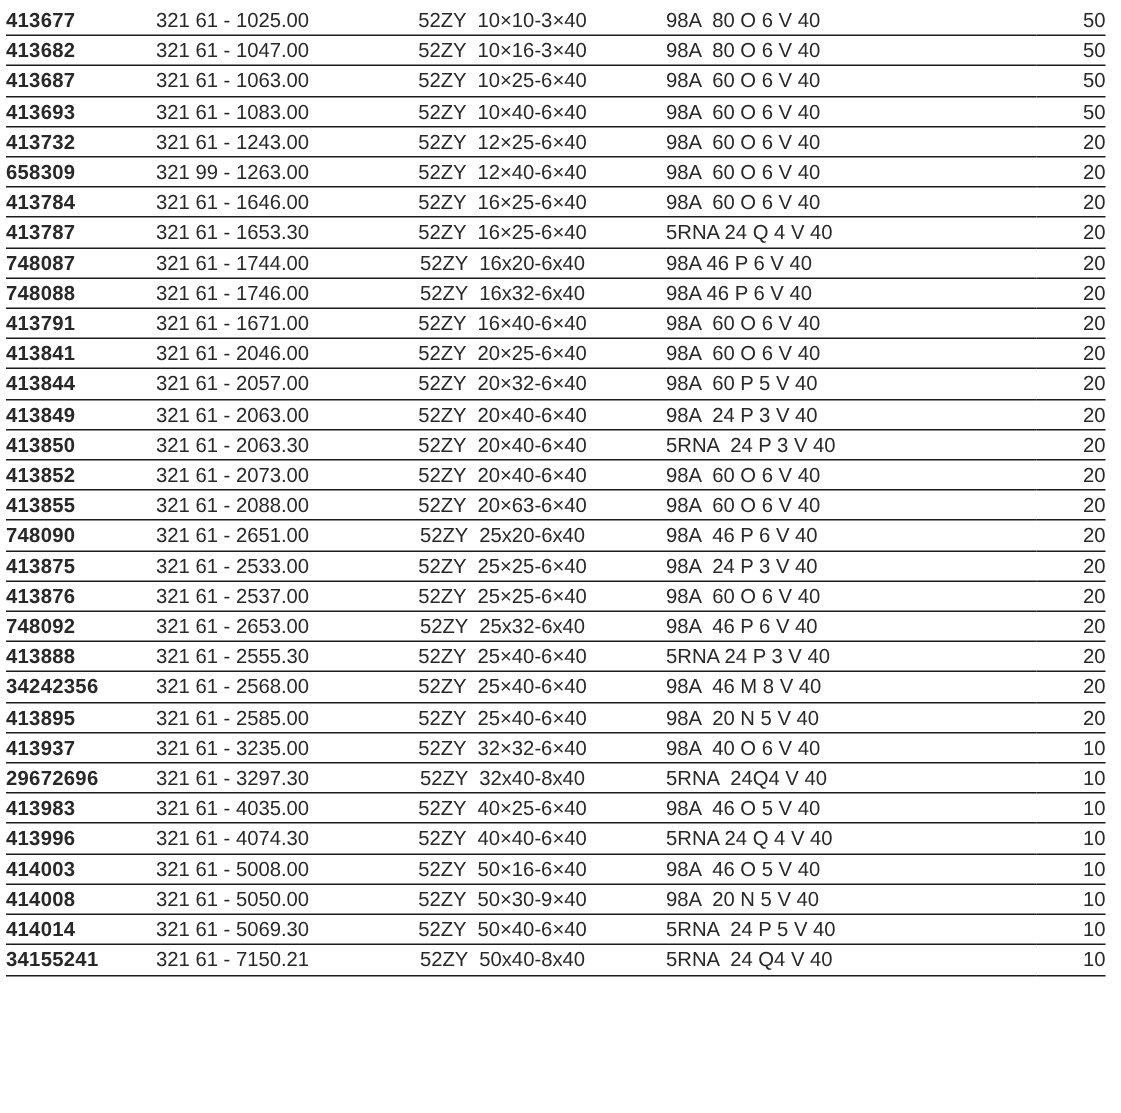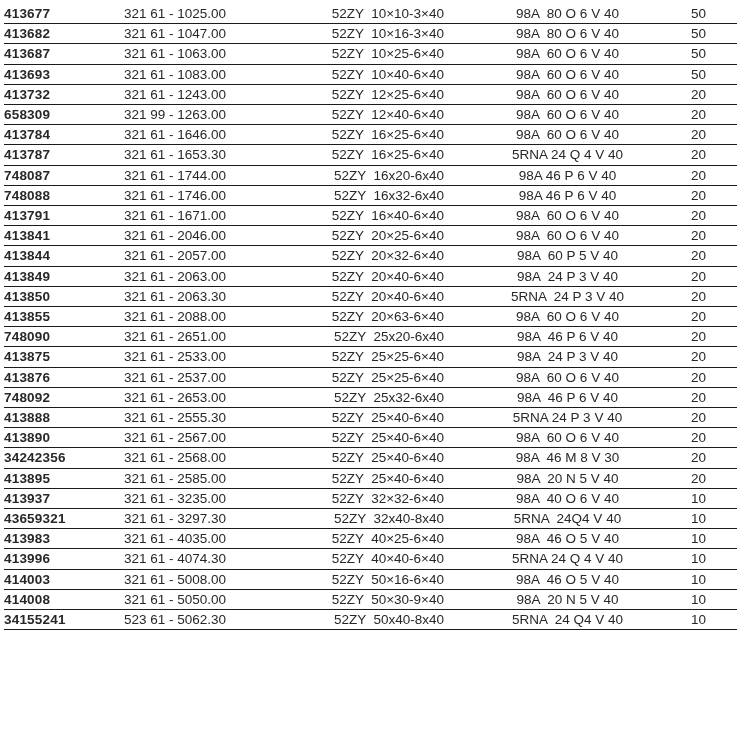--- a/index.html
+++ b/index.html
@@ -29,30 +29,30 @@
     padding: 0;
     vertical-align: middle;
     overflow: hidden;
   }
   td.col-item_no {
     font-weight: bold;
     padding-left: 4px;
     letter-spacing: 0.2px;
   }
   td.col-part_no {
+    text-align: left;
+  }
+  td.col-description {
+    text-align: center;
+  }
+  td.col-spec {
+    text-align: left;
+  }
+  td.col-qty {
     text-align: right;
-  }
-  td.col-description {
-    text-align: right;
-  }
-  td.col-spec {
-    text-align: center;
-  }
-  td.col-qty {
-    text-align: left;
     padding-right: 6px;
   }
 </style>
 </head>
 <body>
 
 <table class="parts-table">
   <colgroup>
     <col style="width:100px">
     <col style="width:122px">
@@ -160,20 +160,27 @@
         <td class="col-qty">20</td>
       </tr>
       <tr>
         <td class="col-item_no">413850</td>
         <td class="col-part_no">321 61 - 2063.30</td>
         <td class="col-description">52ZY  20×40-6×40</td>
         <td class="col-spec">5RNA  24 P 3 V 40</td>
         <td class="col-qty">20</td>
       </tr>
       <tr>
+        <td class="col-item_no">413852</td>
+        <td class="col-part_no">321 61 - 2073.00</td>
+        <td class="col-description">52ZY  20×40-6×40</td>
+        <td class="col-spec">98A  60 O 6 V 40</td>
+        <td class="col-qty">20</td>
+      </tr>
+      <tr>
         <td class="col-item_no">413855</td>
         <td class="col-part_no">321 61 - 2088.00</td>
         <td class="col-description">52ZY  20×63-6×40</td>
         <td class="col-spec">98A  60 O 6 V 40</td>
         <td class="col-qty">20</td>
       </tr>
       <tr>
         <td class="col-item_no">748090</td>
         <td class="col-part_no">321 61 - 2651.00</td>
         <td class="col-description">52ZY  25x20-6x40</td>
@@ -202,49 +209,42 @@
         <td class="col-qty">20</td>
       </tr>
       <tr>
         <td class="col-item_no">413888</td>
         <td class="col-part_no">321 61 - 2555.30</td>
         <td class="col-description">52ZY  25×40-6×40</td>
         <td class="col-spec">5RNA 24 P 3 V 40</td>
         <td class="col-qty">20</td>
       </tr>
       <tr>
-        <td class="col-item_no">413890</td>
-        <td class="col-part_no">321 61 - 2567.00</td>
-        <td class="col-description">52ZY  25×40-6×40</td>
-        <td class="col-spec">98A  60 O 6 V 40</td>
-        <td class="col-qty">20</td>
-      </tr>
-      <tr>
         <td class="col-item_no">34242356</td>
         <td class="col-part_no">321 61 - 2568.00</td>
         <td class="col-description">52ZY  25×40-6×40</td>
-        <td class="col-spec">98A  46 M 8 V 30</td>
+        <td class="col-spec">98A  46 M 8 V 40</td>
         <td class="col-qty">20</td>
       </tr>
       <tr>
         <td class="col-item_no">413895</td>
         <td class="col-part_no">321 61 - 2585.00</td>
         <td class="col-description">52ZY  25×40-6×40</td>
         <td class="col-spec">98A  20 N 5 V 40</td>
         <td class="col-qty">20</td>
       </tr>
       <tr>
         <td class="col-item_no">413937</td>
         <td class="col-part_no">321 61 - 3235.00</td>
         <td class="col-description">52ZY  32×32-6×40</td>
         <td class="col-spec">98A  40 O 6 V 40</td>
         <td class="col-qty">10</td>
       </tr>
       <tr>
-        <td class="col-item_no">43659321</td>
+        <td class="col-item_no">29672696</td>
         <td class="col-part_no">321 61 - 3297.30</td>
         <td class="col-description">52ZY  32x40-8x40</td>
         <td class="col-spec">5RNA  24Q4 V 40</td>
         <td class="col-qty">10</td>
       </tr>
       <tr>
         <td class="col-item_no">413983</td>
         <td class="col-part_no">321 61 - 4035.00</td>
         <td class="col-description">52ZY  40×25-6×40</td>
         <td class="col-spec">98A  46 O 5 V 40</td>
@@ -265,20 +265,27 @@
         <td class="col-qty">10</td>
       </tr>
       <tr>
         <td class="col-item_no">414008</td>
         <td class="col-part_no">321 61 - 5050.00</td>
         <td class="col-description">52ZY  50×30-9×40</td>
         <td class="col-spec">98A  20 N 5 V 40</td>
         <td class="col-qty">10</td>
       </tr>
       <tr>
+        <td class="col-item_no">414014</td>
+        <td class="col-part_no">321 61 - 5069.30</td>
+        <td class="col-description">52ZY  50×40-6×40</td>
+        <td class="col-spec">5RNA  24 P 5 V 40</td>
+        <td class="col-qty">10</td>
+      </tr>
+      <tr>
         <td class="col-item_no">34155241</td>
-        <td class="col-part_no">523 61 - 5062.30</td>
+        <td class="col-part_no">321 61 - 7150.21</td>
         <td class="col-description">52ZY  50x40-8x40</td>
         <td class="col-spec">5RNA  24 Q4 V 40</td>
         <td class="col-qty">10</td>
       </tr>
     </tbody>
 </table>
 
 </body></html>

